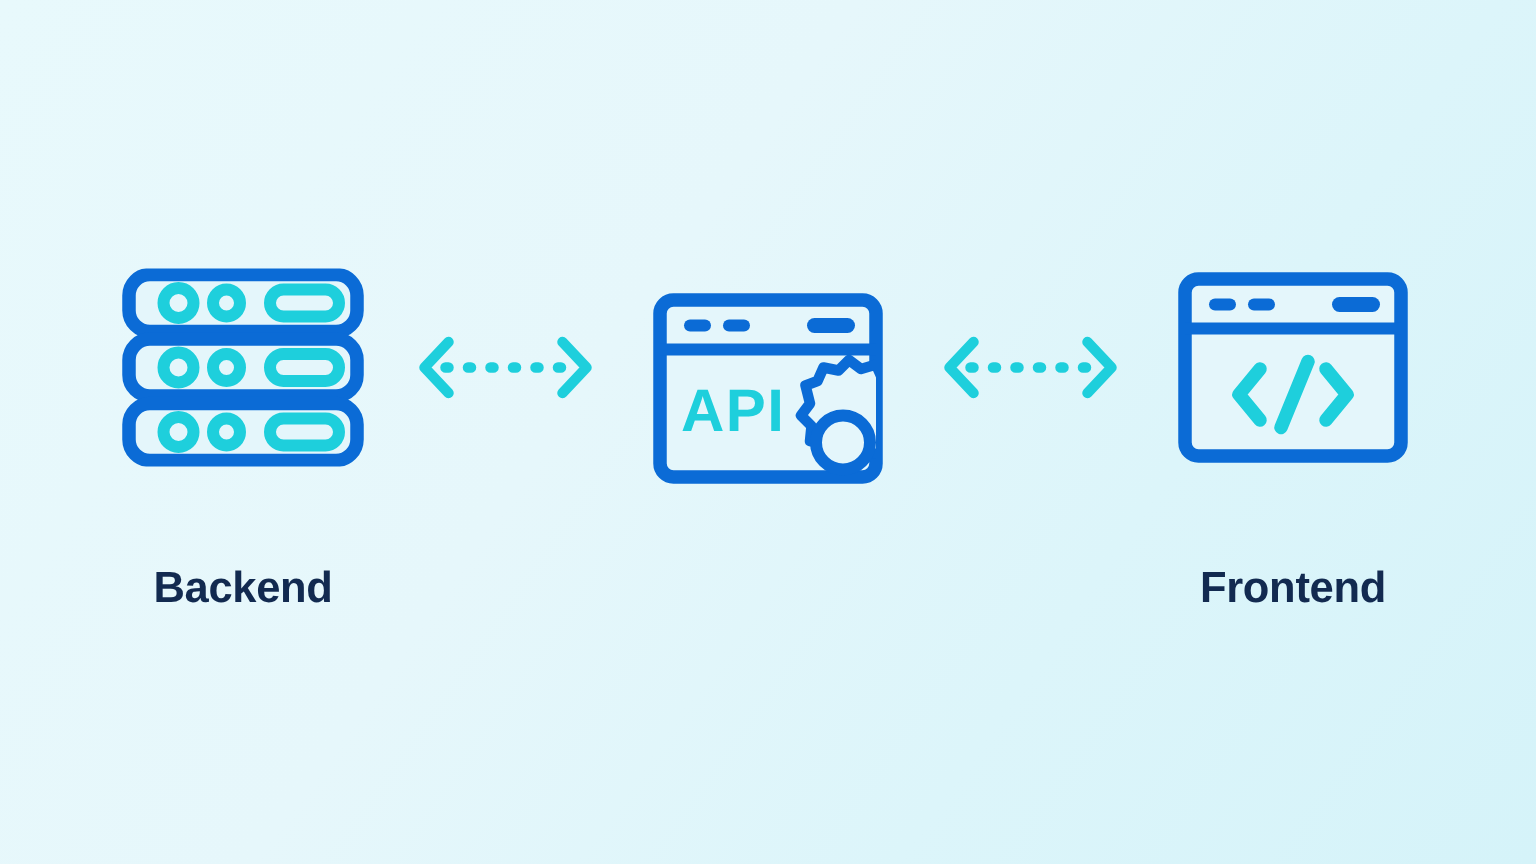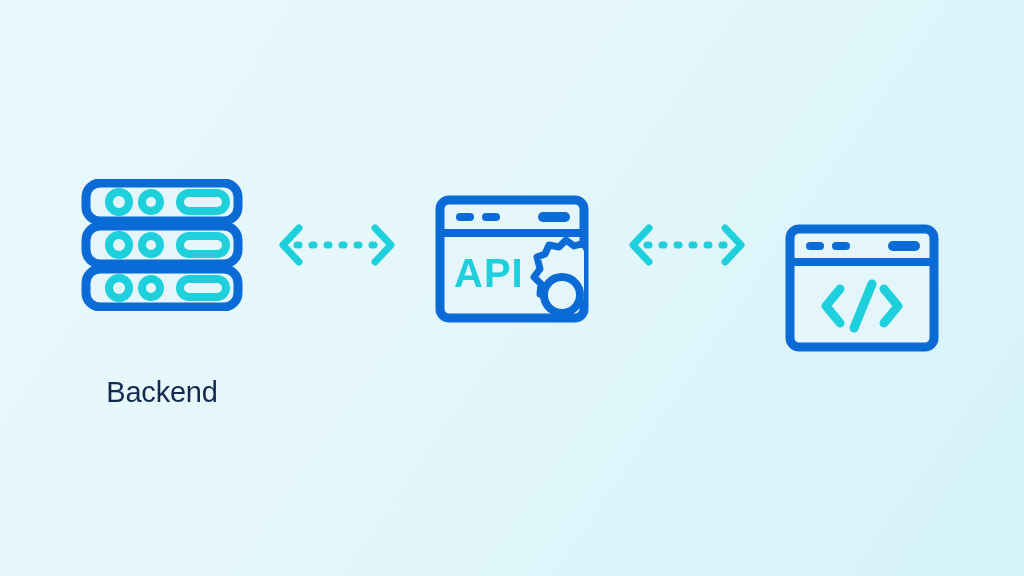--- a/index.html
+++ b/index.html
@@ -43,21 +43,21 @@
   .node-icon {
     height: 150px;
     display: flex;
     align-items: center;
     justify-content: flex-end;
   }
 
   .node-label {
     margin-top: 58px;
     font-size: 29px;
-    font-weight: normal;
+    font-weight: bold;
     color: #122a50;
     letter-spacing: -0.2px;
     line-height: 1;
     white-space: nowrap;
   }
 
   .node-label.blank {
     visibility: hidden;
   }
 
@@ -162,16 +162,17 @@
 
           <rect x="22" y="18" width="18" height="8" rx="4" ry="4" fill="#0b6bd6"></rect>
           <rect x="48" y="18" width="18" height="8" rx="4" ry="4" fill="#0b6bd6"></rect>
           <rect x="104" y="17" width="32" height="10" rx="5" ry="5" fill="#0b6bd6"></rect>
 
           <polyline points="56,65 42,82 56,99" fill="none" stroke="#1ecfdc" stroke-width="9" stroke-linecap="round" stroke-linejoin="round"></polyline>
           <line x1="88" y1="60" x2="70" y2="104" stroke="#1ecfdc" stroke-width="9" stroke-linecap="round"></line>
           <polyline points="100,65 114,82 100,99" fill="none" stroke="#1ecfdc" stroke-width="9" stroke-linecap="round" stroke-linejoin="round"></polyline>
         </svg>
       </div>
+      <div class="node-label">Frontend</div>
     </div>
 
   </div>
 </div>
 
 </body></html>

